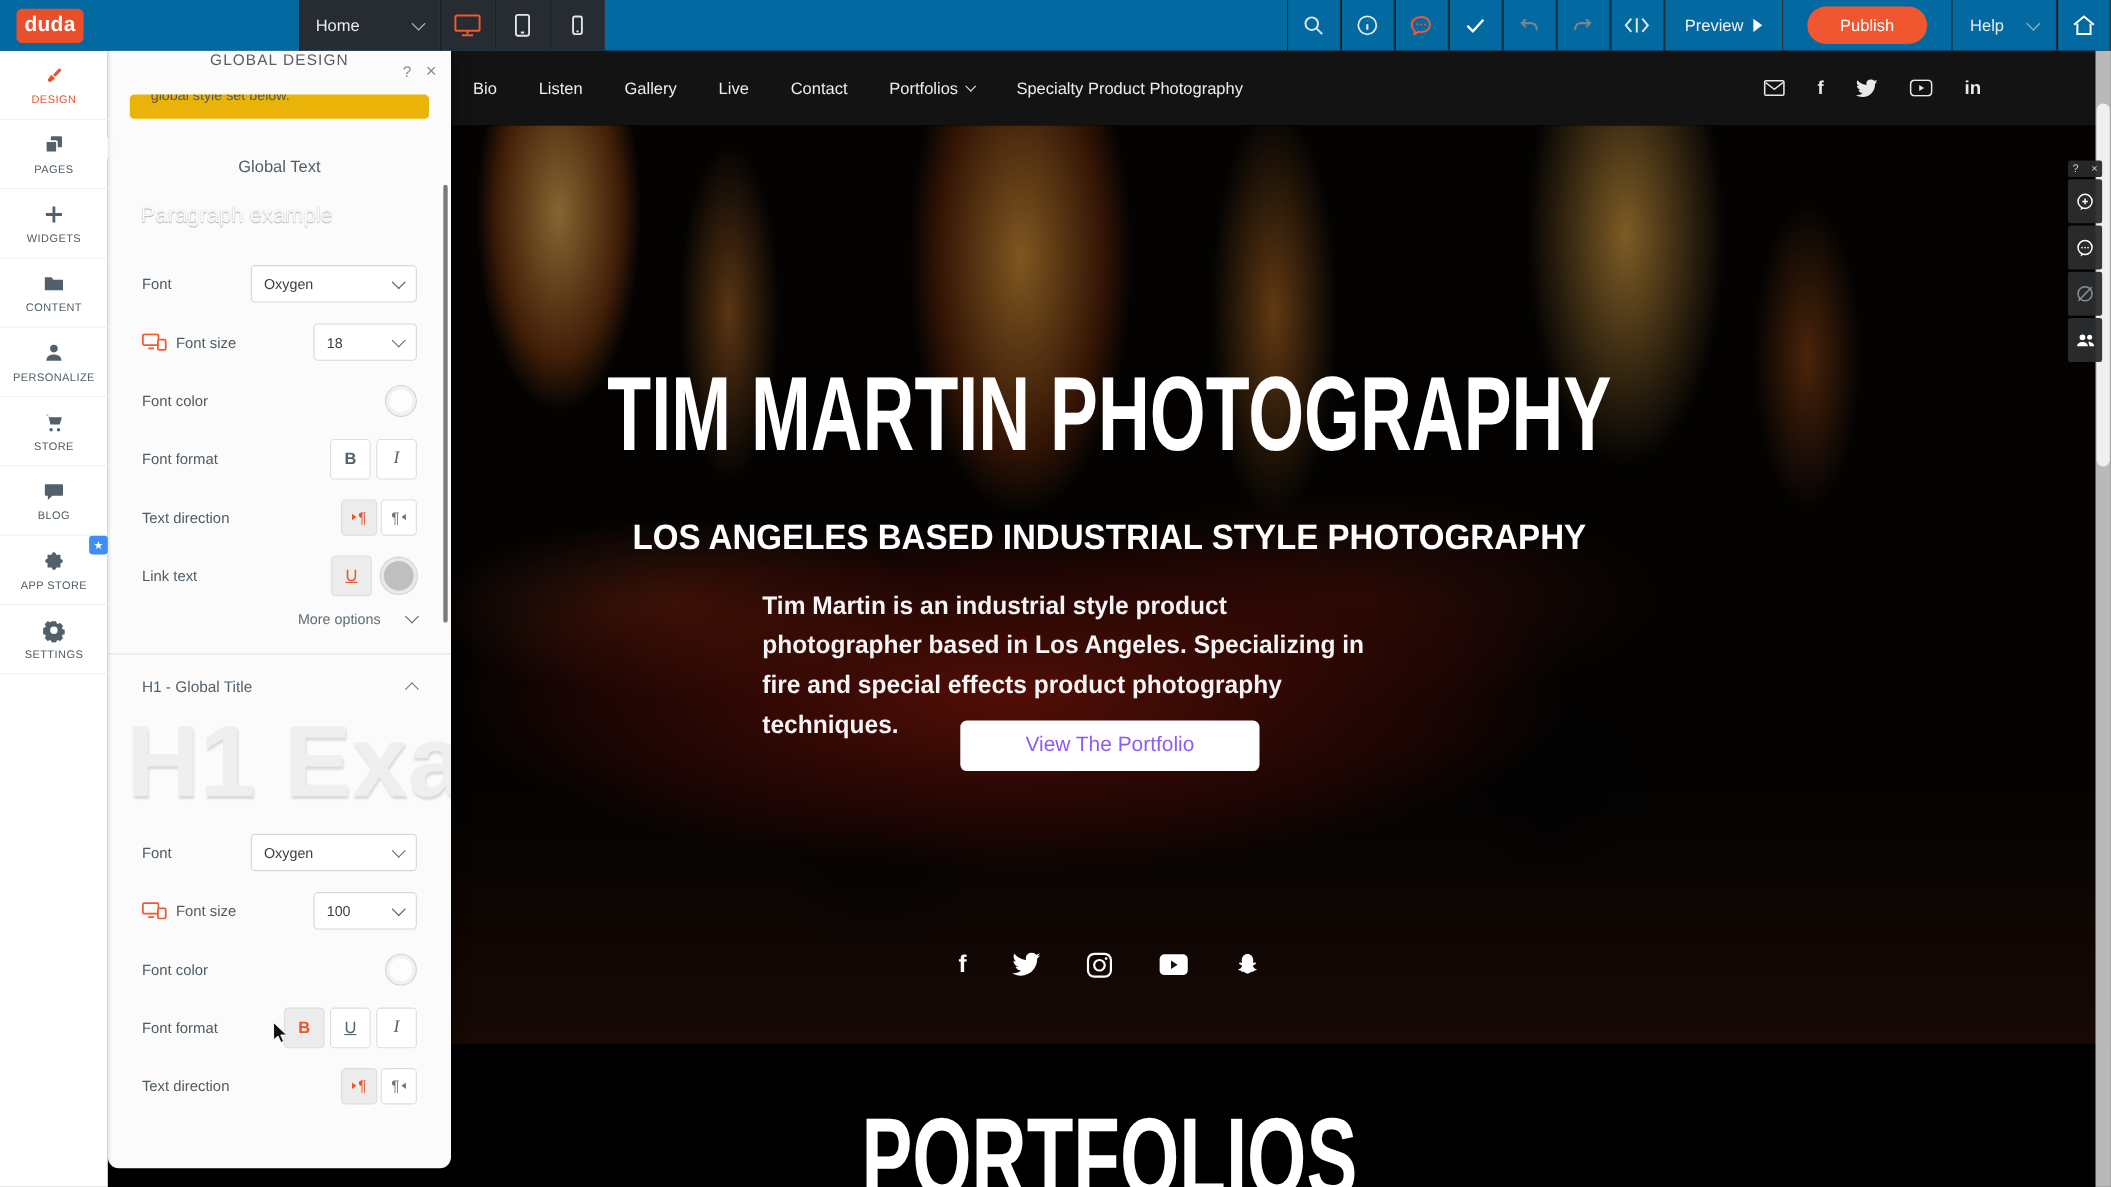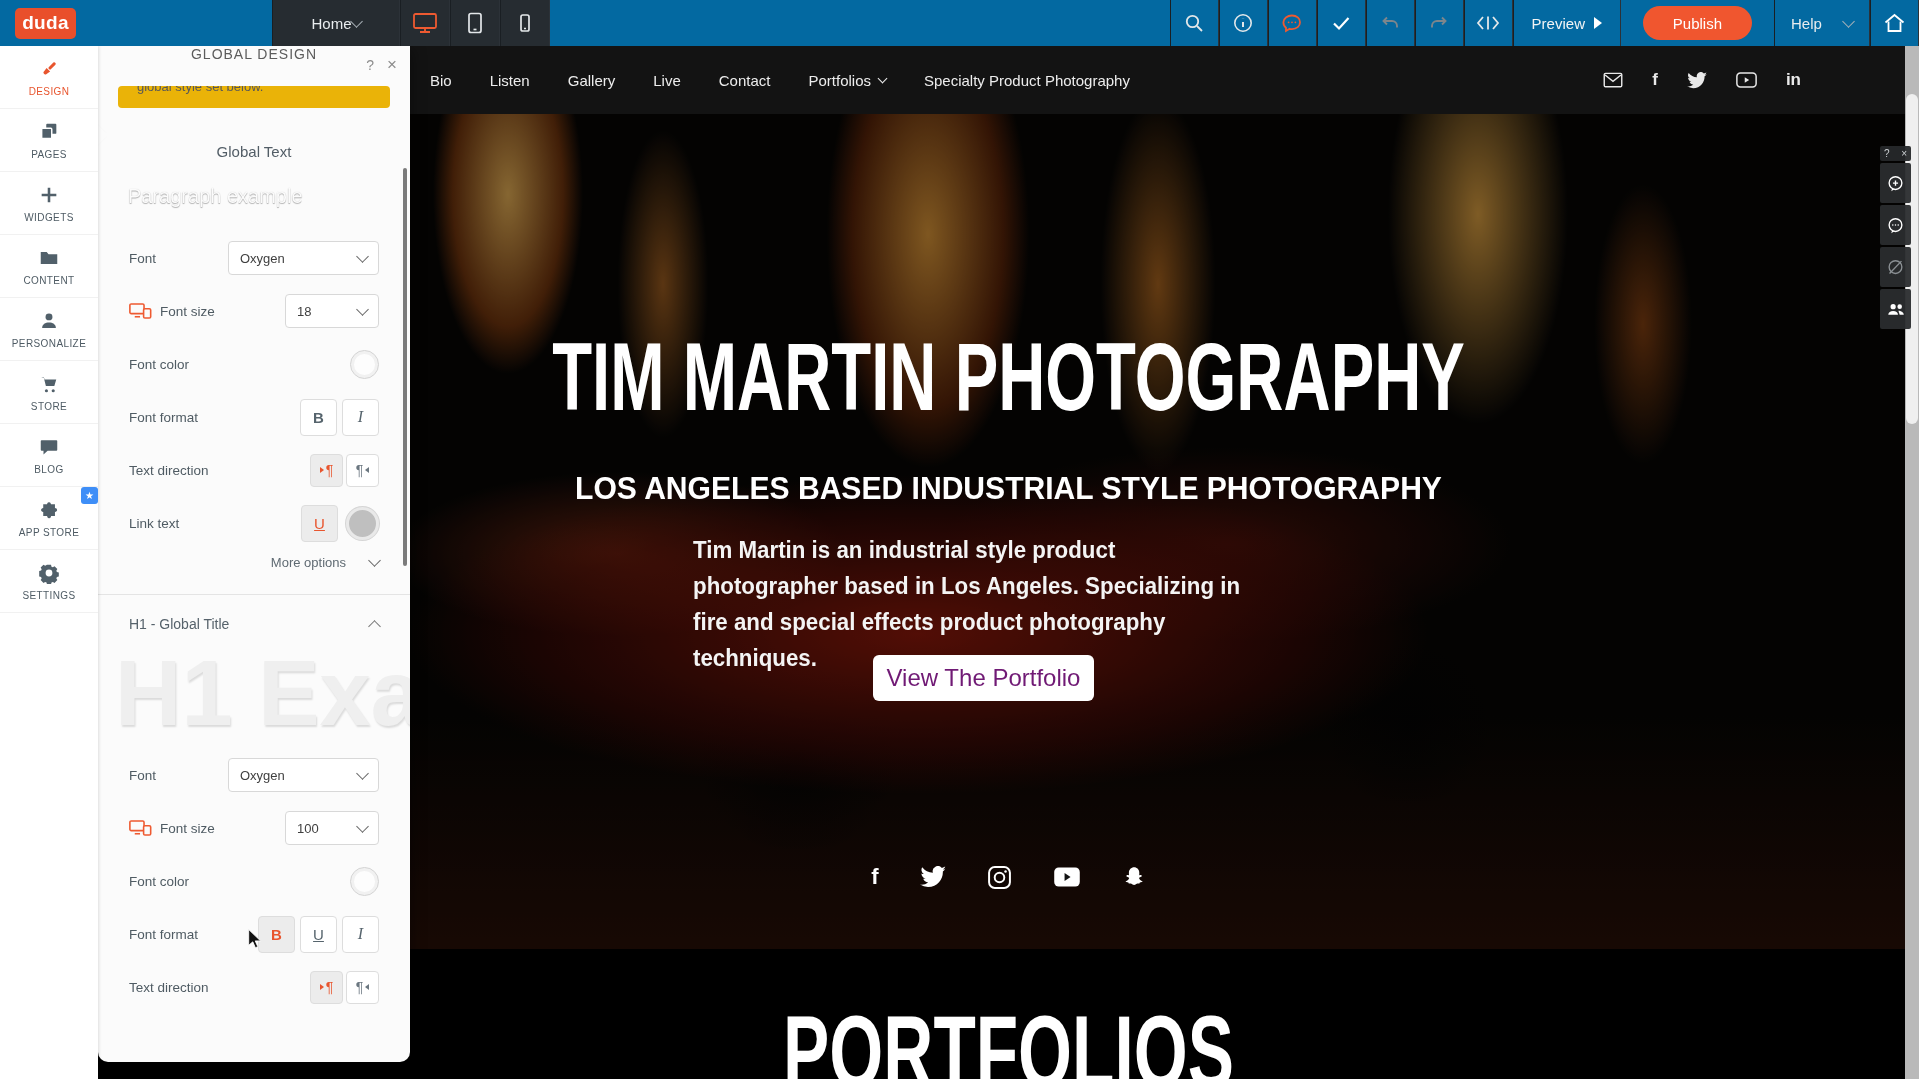--- a/index.html
+++ b/index.html
@@ -7,21 +7,21 @@
          font-family:"Liberation Sans",sans-serif;background:#0a0a0a;}
 
   
   .topbar{position:absolute;top:0;left:0;right:0;height:46px;background:#0369a1;
           display:flex;align-items:center;z-index:50;}
   .logo{margin-left:15px;width:61px;height:31px;background:#e94f2b;border-radius:5px;
         color:#fff;font-weight:bold;font-size:19px;display:flex;align-items:center;
         justify-content:center;letter-spacing:.3px;cursor:pointer;}
   .tb-cell{height:46px;display:flex;align-items:center;justify-content:center;
            border-left:1px solid #1a1f23;border-right:1px solid #2c3238;box-sizing:border-box;}
-  .tb-home{width:128px;justify-content:center;padding:0 14px;margin-left:196px;
+  .tb-home{width:128px;justify-content:space-between;padding:0 14px;margin-left:196px;
            color:#e8ecee;font-size:15px;background:#262c31;}
   .tb-dev{width:50px;background:#262c31;}
   .tb-ico{width:49px;}
   .chev{width:8px;height:8px;border-right:1.5px solid #aab2b8;border-bottom:1.5px solid #aab2b8;
         transform:rotate(45deg);margin-top:-4px;display:inline-block;}
   .chev.dark{border-color:#666;}
   .spacer{flex:1;}
   .preview{color:#f2f4f5;font-size:15px;display:flex;align-items:center;gap:9px;width:108px;}
   .play{width:0;height:0;border-top:6px solid transparent;border-bottom:6px solid transparent;
         border-left:8px solid #fff;}
@@ -69,22 +69,22 @@
     radial-gradient(circle 100px at 1310px 610px, rgba(5,5,5,.9), rgba(0,0,0,0) 85%),
     linear-gradient(to top, rgba(70,25,10,.55), rgba(0,0,0,0) 28%);}
   .hero-shade{position:absolute;inset:0;background:rgba(0,0,0,.42);}
   .hero-title{position:absolute;top:210px;left:0;width:100%;text-align:center;margin:0;
               font-size:96px;font-weight:bold;color:#fff;line-height:1.1;white-space:nowrap;
               transform:scaleX(.68);letter-spacing:0;}
   .hero-sub{position:absolute;top:356px;left:0;width:100%;text-align:center;margin:0;
             font-size:32px;font-weight:bold;color:#fff;transform:scaleX(.94);white-space:nowrap;}
   .hero-body{position:absolute;top:418px;left:595px;width:572px;margin:0;
              font-size:23px;font-weight:bold;color:#f4f4f4;line-height:1.57;transform:scaleX(.97);transform-origin:left;}
-  .hero-cta{position:absolute;top:541px;left:775px;width:221px;height:46px;background:#fff;color:#701a75;
-            border:none;border-radius:6px;font-size:24px;font-family:inherit;cursor:pointer;}
+  .hero-cta{position:absolute;top:541px;left:775px;width:272px;height:46px;background:#fff;color:#8b5cf6;
+            border:none;border-radius:6px;font-size:19px;font-family:inherit;cursor:pointer;}
   .hero-follow{position:absolute;top:716px;left:0;width:100%;text-align:left;margin:0;
                font-size:19px;color:#86efac;font-weight:normal;padding-left:39px;}
   .hero-social{position:absolute;top:750px;left:0;width:100%;display:flex;justify-content:center;
                gap:41px;align-items:center;}
   .hs-ico{color:#fff;font-weight:bold;font-size:22px;cursor:pointer;display:flex;align-items:center;}
 
   .portfolios{height:132px;background:#000;text-align:center;overflow:visible;}
   .portfolios h2{margin:0;padding-top:52px;font-size:102px;font-weight:bold;color:#fff;line-height:1;
                  transform:scaleX(.68);white-space:nowrap;}
 

